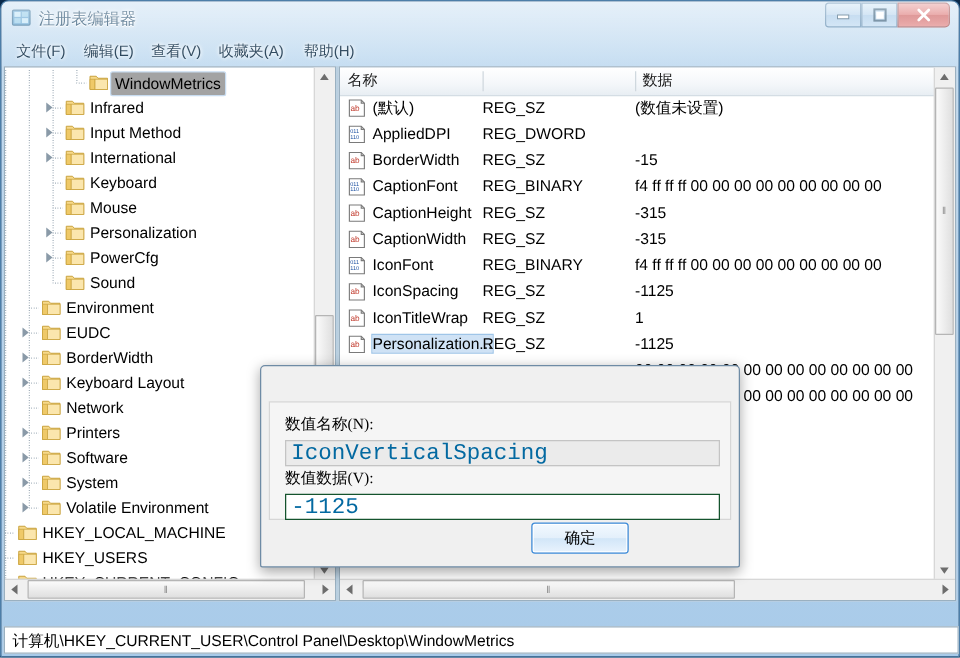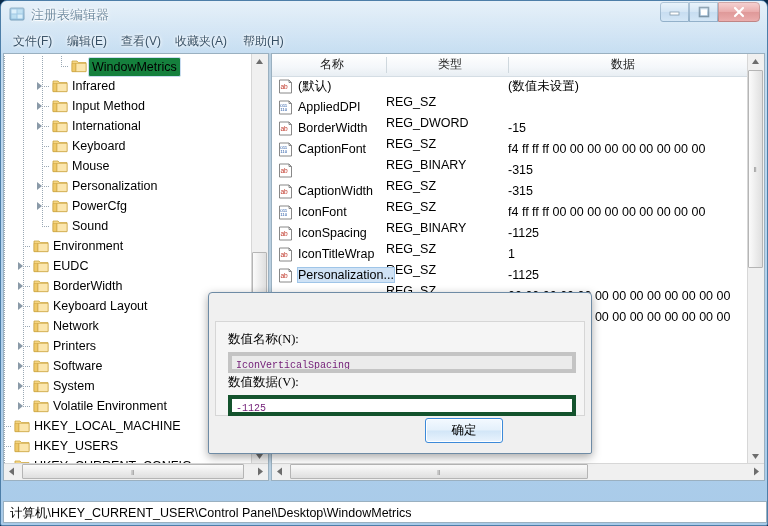--- a/index.html
+++ b/index.html
@@ -87,21 +87,21 @@
     position: absolute; left: 0; top: 0; width: 248px; height: 426px;
     overflow: hidden;
   }
   .tnode {
     position: absolute; height: 20px; line-height: 20px;
     white-space: nowrap; font-size: 12.5px; color: #000000;
     cursor: default;
   }
   .tnode .lbl { position: absolute; left: 22px; top: 0; }
   .tnode.sel .lbl {
-    background: #15803d;
+    background: #a3a3a3;
     border: 1px solid #c8dcf0;
     border-radius: 2px;
     padding: 0 3px;
     margin-left: -3px;
     line-height: 18px; height: 18px; top: 1px;
   }
   .folder {
     position: absolute; left: 2px; top: 3px; width: 16px; height: 14px;
   }
   .arrow {
@@ -132,41 +132,41 @@
     overflow: hidden;
   }
   #list-header {
     position: absolute; left: 0; top: 0; width: 492px; height: 22px;
     background: linear-gradient(to bottom, #ffffff 0%, #f4f7fa 60%, #e8eef3 100%);
     border-bottom: 1px solid #d4dde4;
   }
   .hcell {
     position: absolute; top: 0; height: 21px; line-height: 21px;
     font-size: 12px; color: #1a1a1a; padding-left: 6px;
-    box-sizing: border-box; cursor: default; text-align: center;
+    box-sizing: border-box; cursor: default;
   }
   .hsep {
     position: absolute; top: 3px; width: 1px; height: 16px;
     background: #cfd8de;
   }
   #list-rows {
     position: absolute; left: 0; top: 22px; width: 476px; height: 384px;
     overflow: hidden;
   }
   .lrow {
     position: absolute; left: 0; width: 476px; height: 21px;
     font-size: 12.5px; color: #000000; cursor: default;
   }
   .lrow.sel .cname-txt {
     background: #cfe2f5;
     outline: 1px solid #9fc5e8;
   }
   .vicon { position: absolute; left: 6px; top: 3px; width: 15px; height: 15px; }
   .cname { position: absolute; left: 26px; top: 0; line-height: 21px; white-space: nowrap; }
-  .ctype { position: absolute; left: 114px; top: 16px; line-height: 21px; white-space: nowrap; text-align: right; }
+  .ctype { position: absolute; left: 114px; top: 0; line-height: 21px; white-space: nowrap; text-align: right; }
   .cdata { position: absolute; left: 236px; top: 0; line-height: 21px; white-space: nowrap; }
 
   
   .sb-v {
     position: absolute; width: 16px;
     background: #f0f0f0; border-left: 1px solid #d7d7d7;
   }
   .sb-h {
     position: absolute; height: 16px;
     background: #f0f0f0; border-top: 1px solid #d7d7d7;
@@ -240,26 +240,26 @@
     background: #f5f5f5;
     box-sizing: border-box;
   }
   .dlg-label {
     position: absolute; font-size: 12.5px; color: #000000;
     font-family: "Liberation Serif", serif;
     white-space: nowrap;
   }
   .dlg-input {
     position: absolute;
-    border: 4px solid #14532d;
-    box-sizing: border-box;
-    font-size: 10px;
+    border: 1px solid #14532d;
+    box-sizing: border-box;
+    font-size: 18px;
     font-family: "Liberation Mono", monospace;
     padding-left: 4px;
-    color: #701a75;
+    color: #0369a1;
     line-height: 20px;
     white-space: nowrap;
     overflow: hidden;
   }
   #dlg-name-input {
     left: 12px; top: 30px; width: 348px; height: 21px;
     background: #ebebeb;
     border-color: #c4c4c4;
   }
   #dlg-data-input {
@@ -569,23 +569,22 @@
           </svg>
         </div>
       </div>
     </div>
 
     <div id="splitter"></div>
 
     <div id="list-pane">
       <div id="list-header">
           <div class="hcell" style="left: 0px; width: 114px;">名称</div>
-          <div class="hcell" style="left: 114px; width: 122px;">类型</div>
           <div class="hsep" style="left: 114px;"></div>
-          <div class="hcell" style="left: 220px; width: 256px;">数据</div>
+          <div class="hcell" style="left: 236px; width: 256px;">数据</div>
           <div class="hsep" style="left: 236px;"></div>
         </div>
       <div id="list-rows">
           <div class="lrow" style="top: 0px;">
             <span class="vicon"><svg width="15" height="15" viewBox="0 0 15 15">
                 <path d="M1.5 1 h9.5 l2.5 2.5 V14 H1.5 Z" fill="#ffffff" stroke="#7a7a7a" stroke-width="0.9"></path>
                 <path d="M11 1 v2.5 h2.5" fill="none" stroke="#7a7a7a" stroke-width="0.9"></path>
                 <text x="2.4" y="9.6" font-size="6.6" fill="#c0392b" font-family="Liberation Sans, sans-serif">ab</text>
               </svg></span>
             <span class="cname"><span class="cname-txt">(默认)</span></span>
@@ -622,20 +621,21 @@
             <span class="cname"><span class="cname-txt">CaptionFont</span></span>
             <span class="ctype">REG_BINARY</span>
             <span class="cdata">f4 ff ff ff 00 00 00 00 00 00 00 00 00</span>
           </div>
           <div class="lrow" style="top: 84px;">
             <span class="vicon"><svg width="15" height="15" viewBox="0 0 15 15">
                 <path d="M1.5 1 h9.5 l2.5 2.5 V14 H1.5 Z" fill="#ffffff" stroke="#7a7a7a" stroke-width="0.9"></path>
                 <path d="M11 1 v2.5 h2.5" fill="none" stroke="#7a7a7a" stroke-width="0.9"></path>
                 <text x="2.4" y="9.6" font-size="6.6" fill="#c0392b" font-family="Liberation Sans, sans-serif">ab</text>
               </svg></span>
+            <span class="cname"><span class="cname-txt">CaptionHeight</span></span>
             <span class="ctype">REG_SZ</span>
             <span class="cdata">-315</span>
           </div>
           <div class="lrow" style="top: 105px; padding-left: 24px;">
             <span class="vicon"><svg width="15" height="15" viewBox="0 0 15 15">
                 <path d="M1.5 1 h9.5 l2.5 2.5 V14 H1.5 Z" fill="#ffffff" stroke="#7a7a7a" stroke-width="0.9"></path>
                 <path d="M11 1 v2.5 h2.5" fill="none" stroke="#7a7a7a" stroke-width="0.9"></path>
                 <text x="2.4" y="9.6" font-size="6.6" fill="#c0392b" font-family="Liberation Sans, sans-serif">ab</text>
               </svg></span>
             <span class="cname"><span class="cname-txt">CaptionWidth</span></span>

